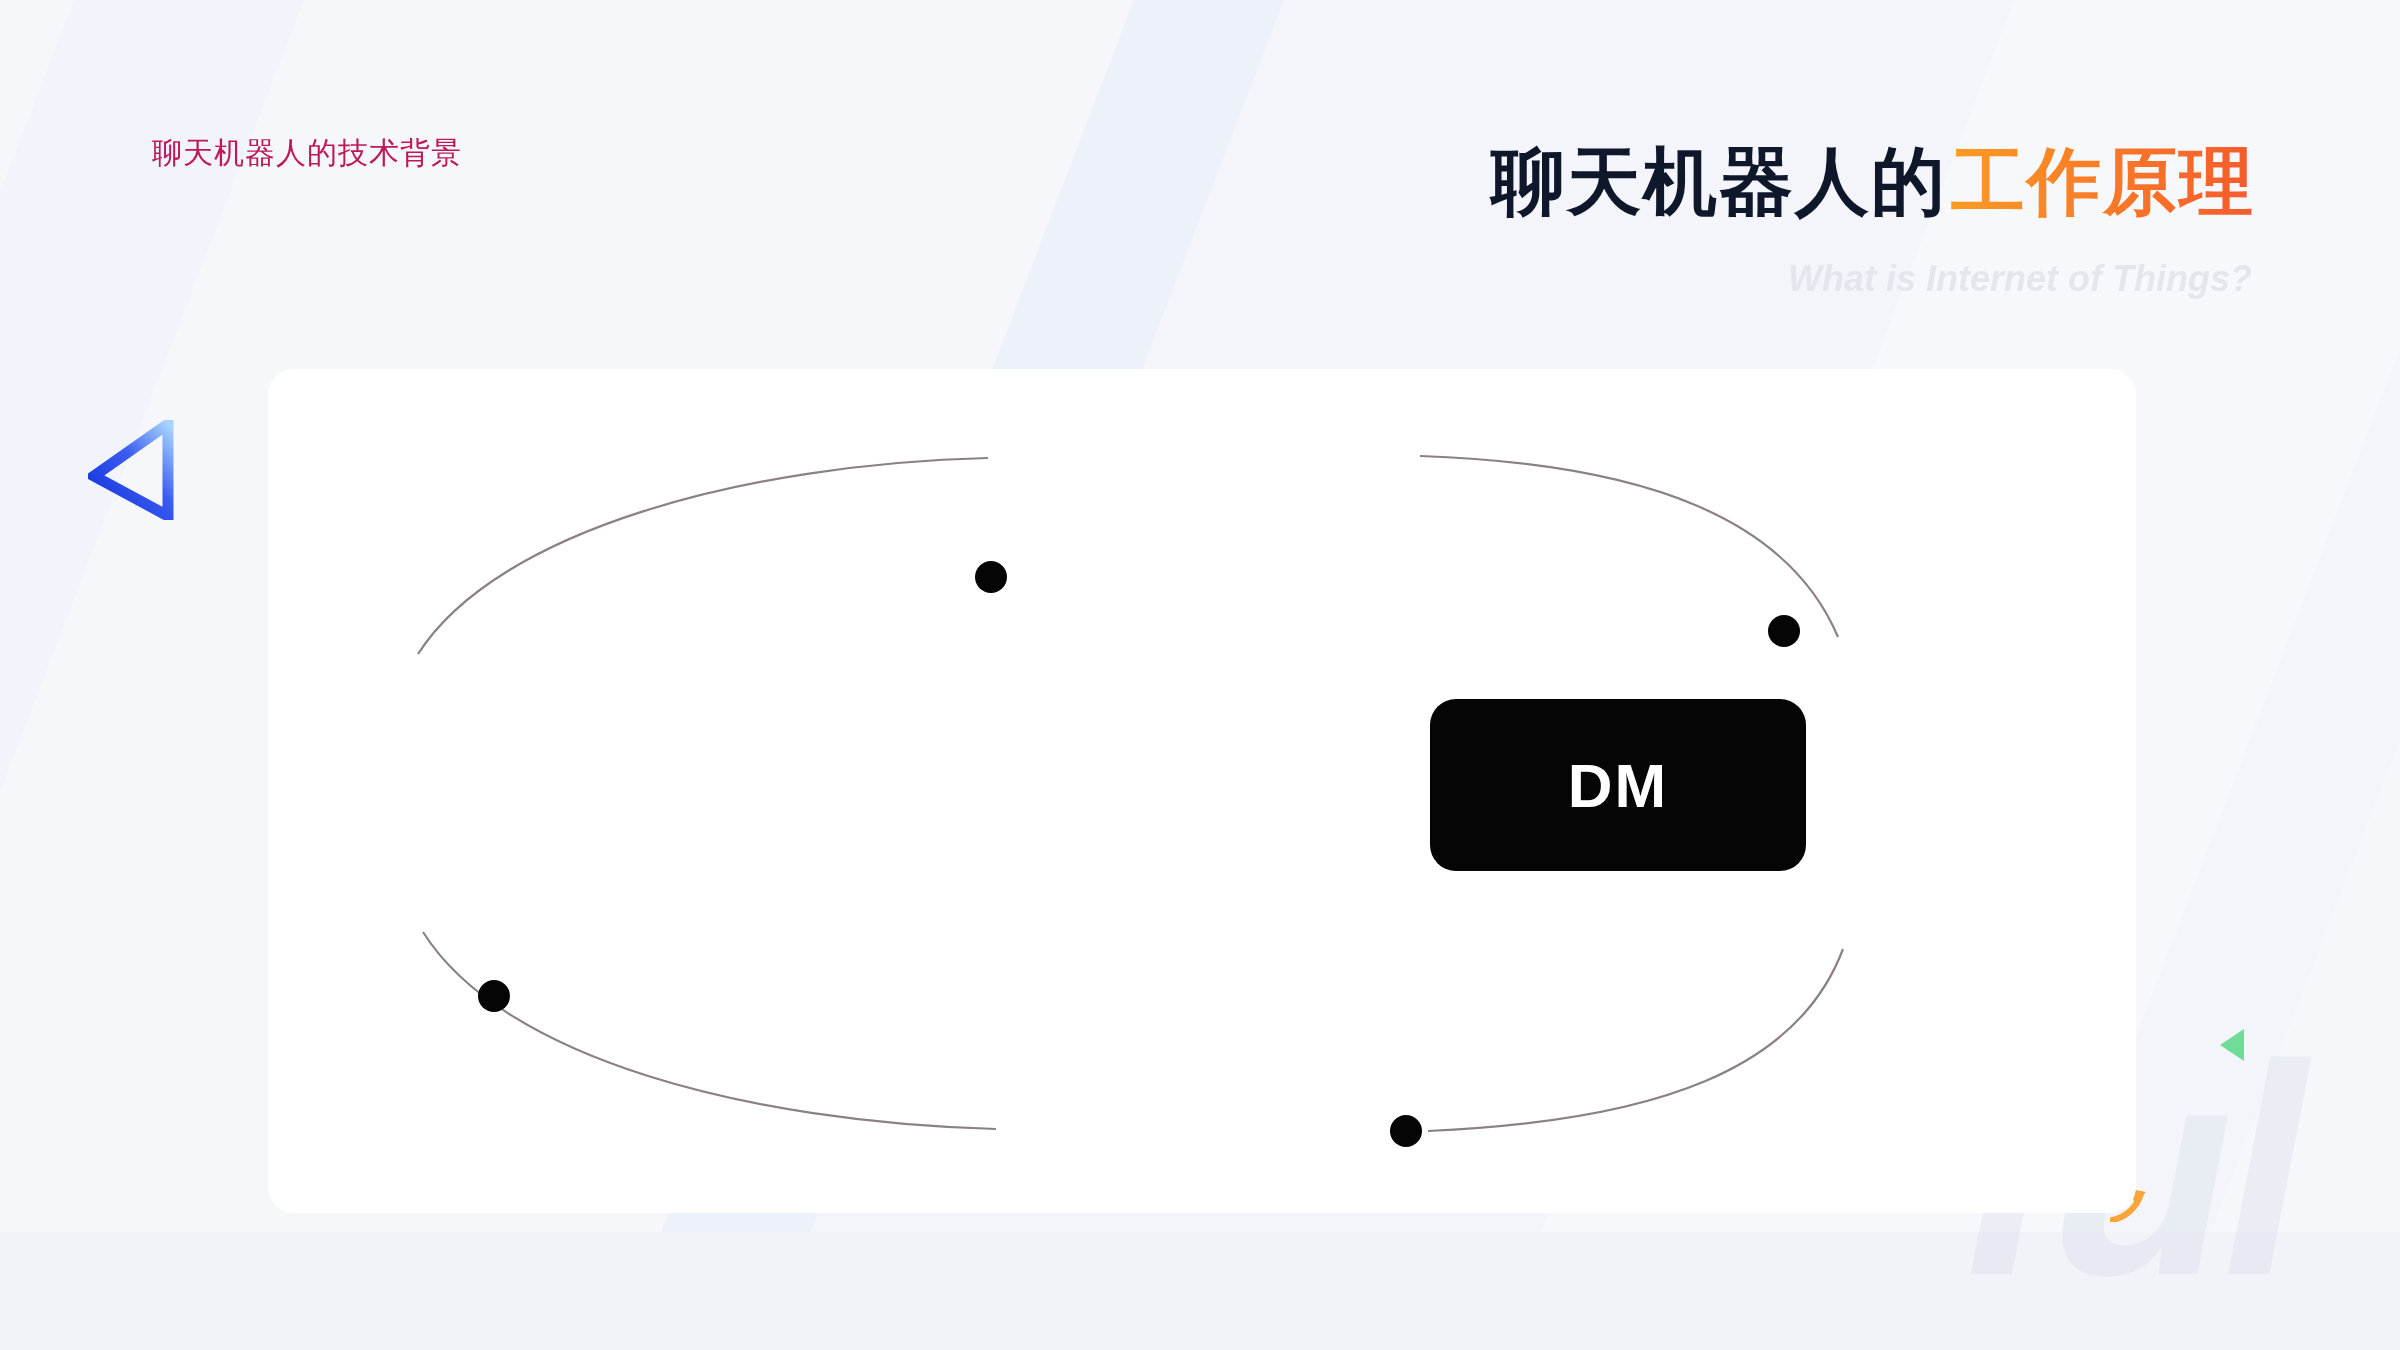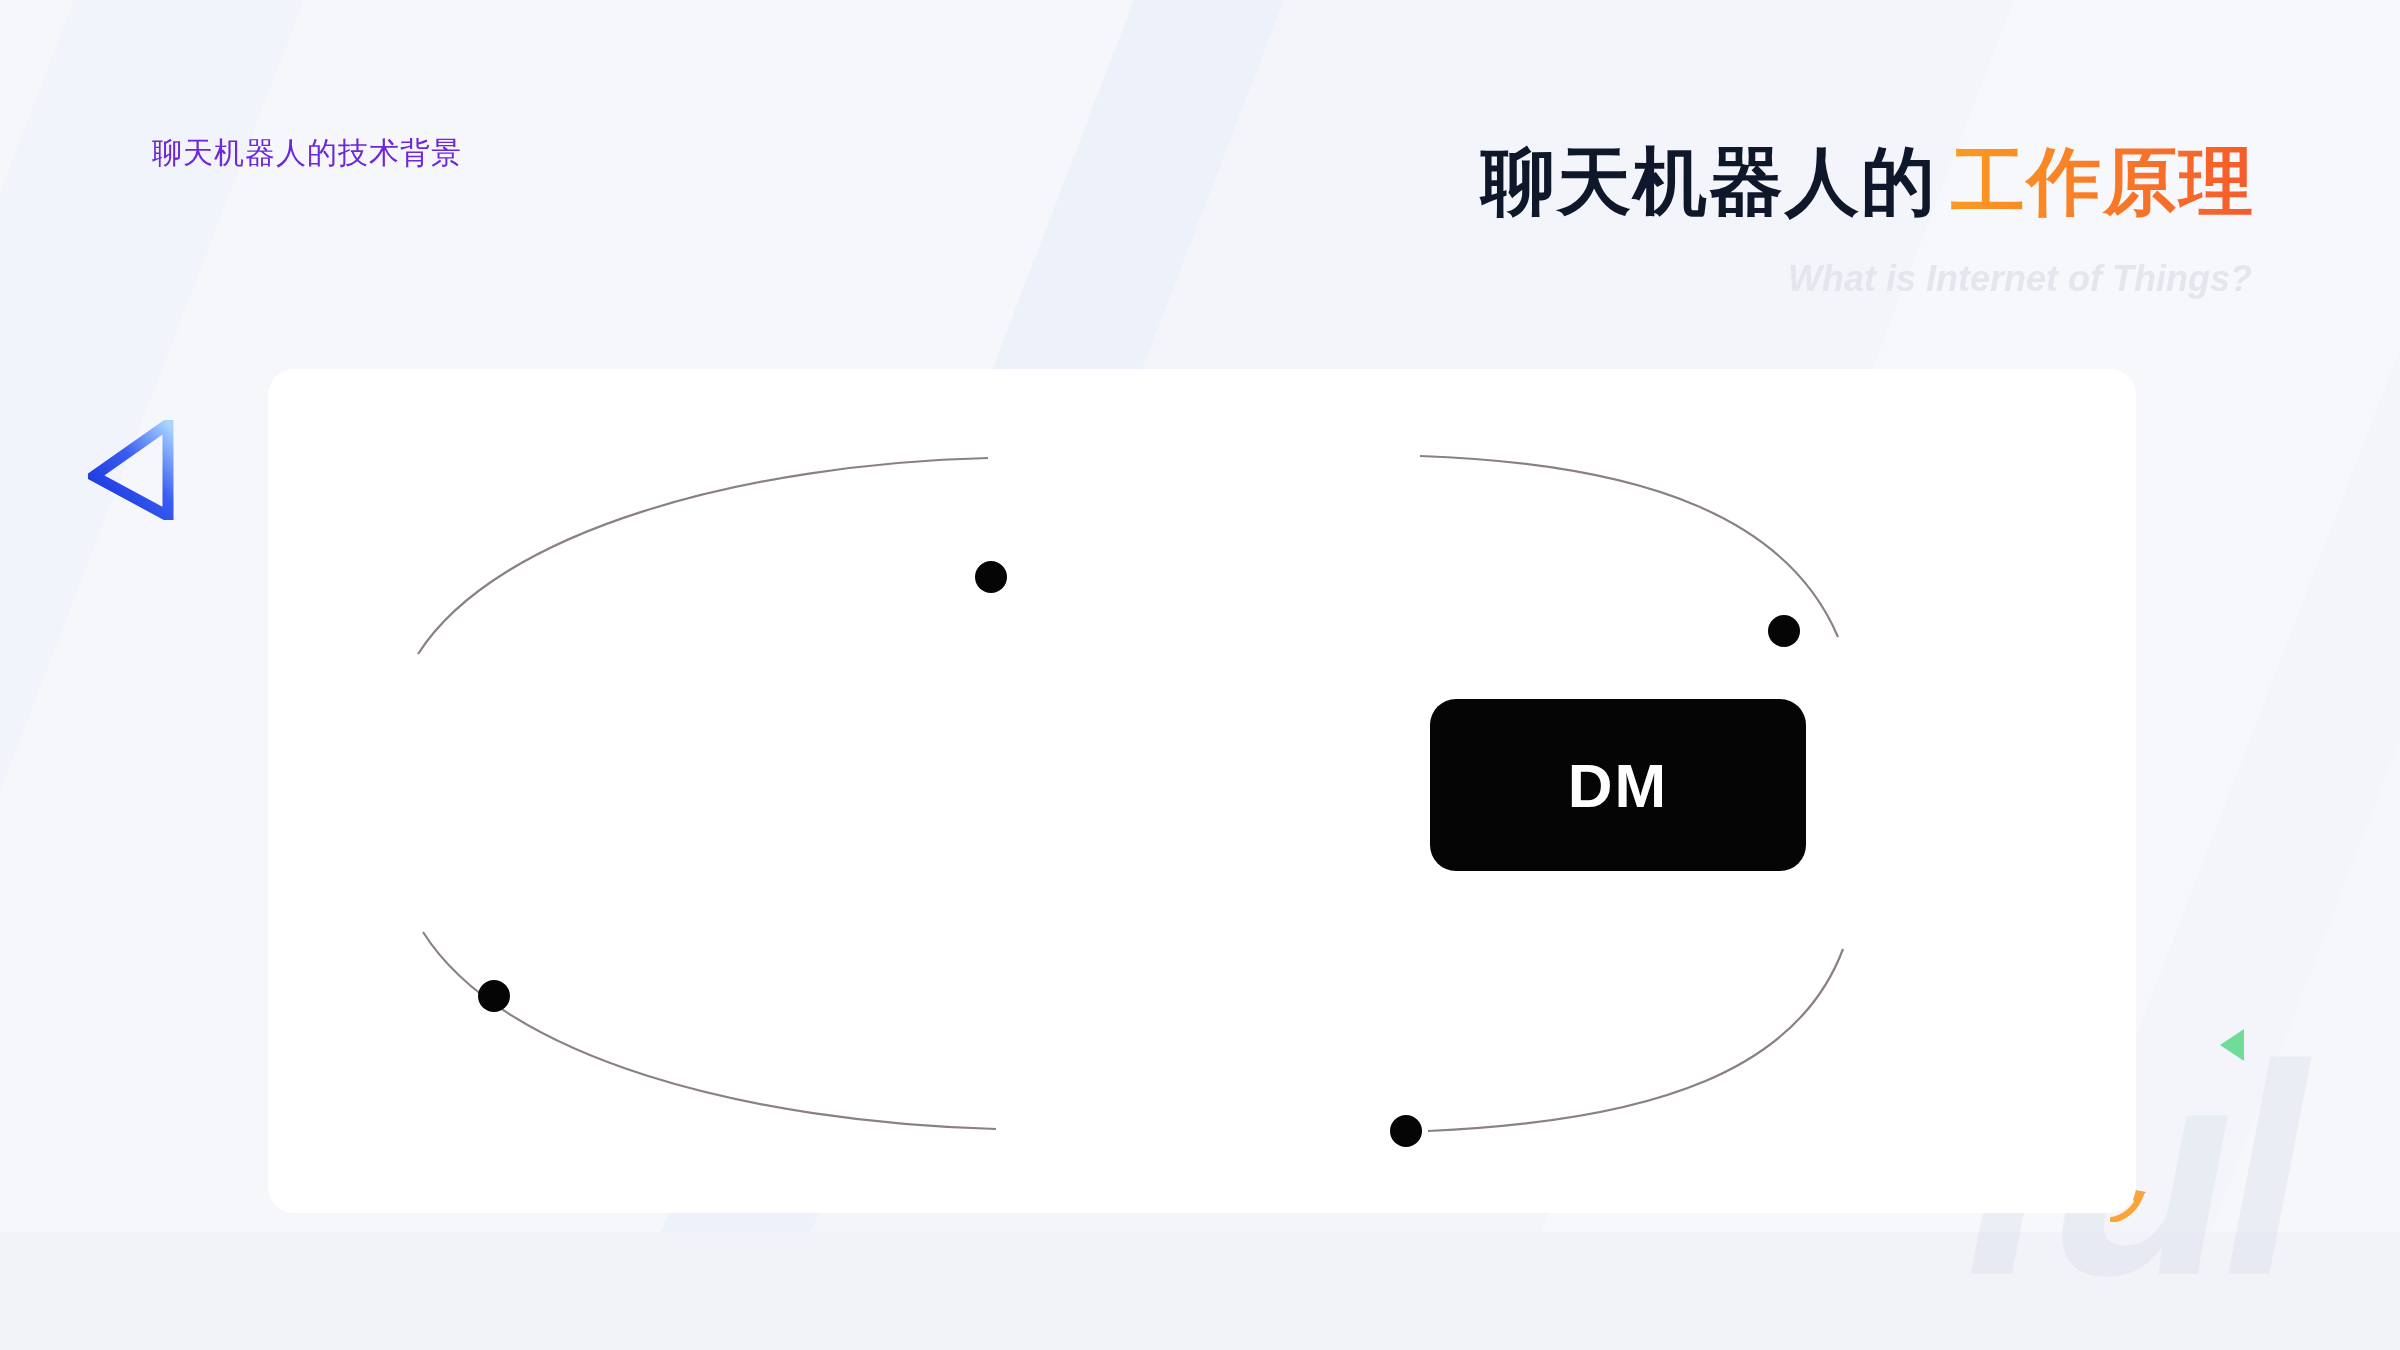--- a/index.html
+++ b/index.html
@@ -67,21 +67,21 @@
     white-space: nowrap;
     user-select: none;
   }
 
   
   .breadcrumb {
     position: absolute;
     left: 152px;
     top: 133px;
     font-size: 30px;
-    color: #6d28d9;
+    color: #be185d;
     letter-spacing: 1px;
     white-space: nowrap;
   }
   .title-wrap {
     position: absolute;
     right: 145px;
     top: 145px;
     text-align: right;
     white-space: nowrap;
   }
@@ -91,21 +91,21 @@
     line-height: 1;
     letter-spacing: 2px;
     display: inline-block;
   }
   .title-dark { color: #0f172a; }
   .title-accent {
     background: linear-gradient(90deg, #fb9b22 0%, #f55a2c 100%);
     -webkit-background-clip: text;
     background-clip: text;
     color: transparent;
-    margin-left: 14px;
+    margin-left: 4px;
   }
   .subtitle {
     position: absolute;
     right: 148px;
     top: 258px;
     font-size: 36px;
     font-weight: bold;
     font-style: italic;
     color: #e3e6ec;
     letter-spacing: 0px;

